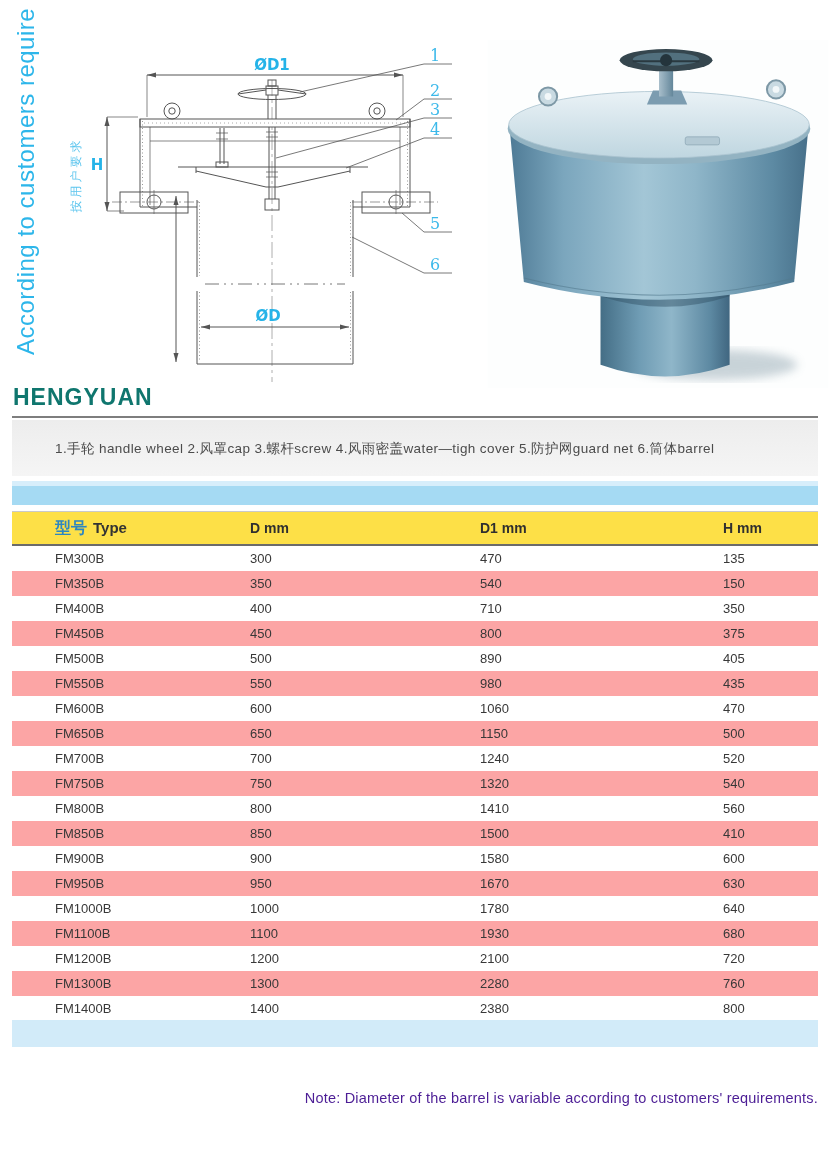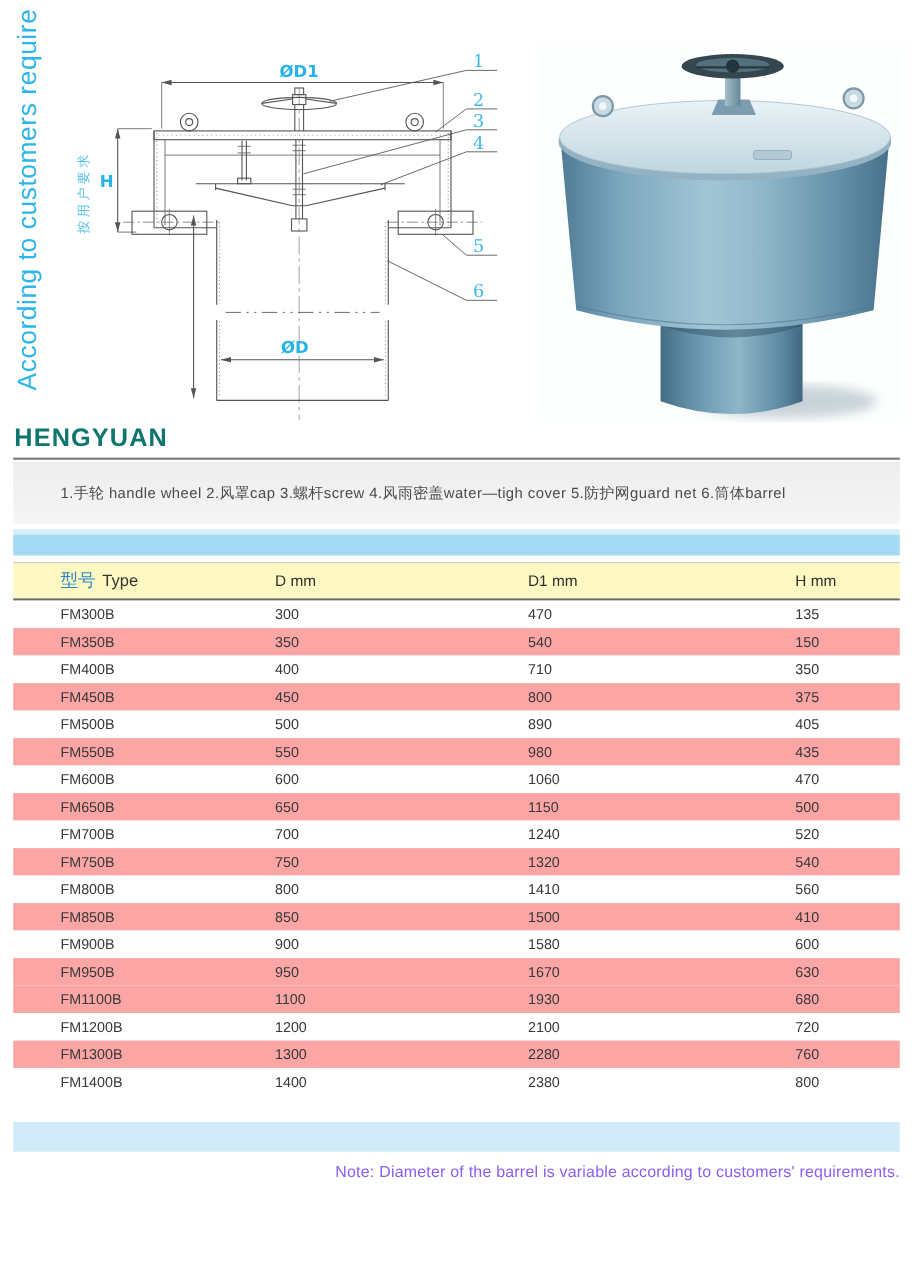--- a/index.html
+++ b/index.html
@@ -33,30 +33,30 @@
     background:linear-gradient(#ededed,#f5f5f5);
   }
   .legend-band span{
     position:absolute;left:43px;top:20px;font-size:13.5px;color:#4b4b4b;letter-spacing:.4px;text-align:center;
   }
   .band-top{position:absolute;left:12px;right:12px;top:481px;height:24px;
     background:linear-gradient(#d7eefb 0%,#d7eefb 20%,#a5daf3 22%,#a5daf3 100%);}
   .spec-table{position:absolute;left:12px;right:12px;top:511px;}
   .trow{display:grid;grid-template-columns:195px 230px 243px 1fr;align-items:center;}
   .trow > div{padding-left:43px;font-size:13px;color:#383838;}
-  .thead{height:32px;border-top:1px solid #c9c9c9;border-bottom:2px solid #6b6b6b;background:#fef9c3;}
+  .thead{height:32px;border-top:1px solid #c9c9c9;border-bottom:2px solid #6b6b6b;background:#fde047;font-weight:bold;}
   .thead > div{font-size:14px;color:#2f2f2f;}
   .th-type .cn{color:#2e86c0;font-size:16px;margin-right:6px;}
   .th-type .en{color:#333;font-size:15px;}
   .drow{height:25px;background:#ffffff;}
   .drow.alt{background:#fca5a5;}
   .end-band{position:absolute;left:12px;right:12px;top:1020px;height:27px;background:#d2ebf9;}
   .notes{position:absolute;right:12px;top:1058px;text-align:right;}
   .note-cn{font-size:13.5px;color:#333;letter-spacing:1.5px;margin-bottom:6px;}
-  .note-en{font-size:14.5px;color:#8b5cf6;letter-spacing:.2px;}
+  .note-en{font-size:14.5px;color:#4c1d95;letter-spacing:.2px;margin-top:32px;}
 </style>
 </head>
 <body>
 
 <div class="side-text">According to customers require</div>
 <div class="side-note">按用户要求</div>
 
 <svg id="drawing" width="372" height="352" viewBox="88 36 372 352">
   <g stroke="#555" stroke-width="1" fill="none">
 
@@ -356,20 +356,26 @@
         <div>900</div>
         <div>1580</div>
         <div>600</div>
       </div>
       <div class="trow drow alt">
         <div>FM950B</div>
         <div>950</div>
         <div>1670</div>
         <div>630</div>
       </div>
+      <div class="trow drow">
+        <div>FM1000B</div>
+        <div>1000</div>
+        <div>1780</div>
+        <div>640</div>
+      </div>
       <div class="trow drow alt">
         <div>FM1100B</div>
         <div>1100</div>
         <div>1930</div>
         <div>680</div>
       </div>
       <div class="trow drow">
         <div>FM1200B</div>
         <div>1200</div>
         <div>2100</div>

